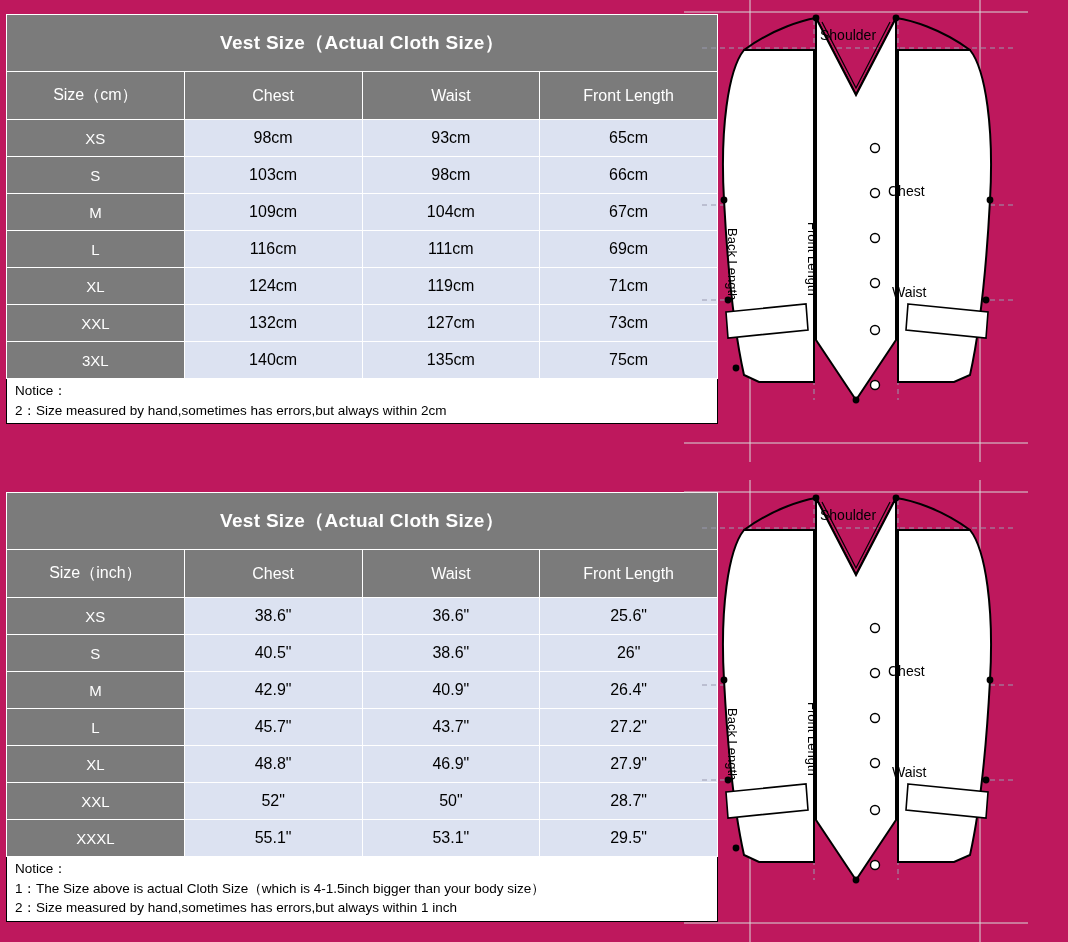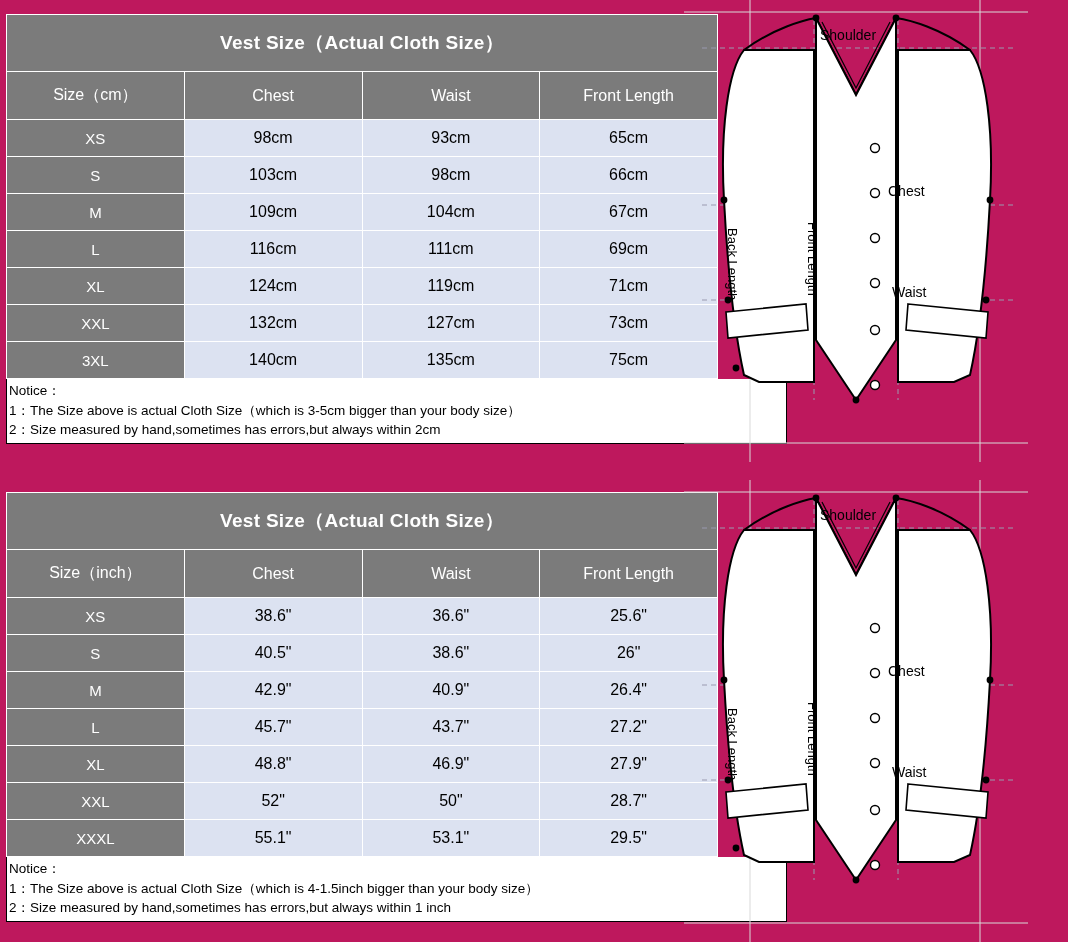--- a/index.html
+++ b/index.html
@@ -64,25 +64,25 @@
     color: #000000;
     font-size: 16px;
     height: 37px;
   }
   .col-size { width: 140px; }
   .col-chest { width: 190px; }
   .col-waist { width: 190px; }
   .col-front { width: 192px; }
 
   .notice {
-    width: 781px;
+    width: 712px;
     border: 1px solid #000;
     border-top: none;
     background: #fff;
-    padding: 2px 4px 3px 2px;
+    padding: 2px 4px 3px 8px;
     font-size: 13.5px;
     color: #000;
     line-height: 1.45;
   }
   .notice div { white-space: nowrap; }
 
   
   .draw-area {
     position: absolute;
     left: 684px;
@@ -150,21 +150,20 @@
       <tr>
         <td class="sizecell">3XL</td>
         <td class="valcell">140cm</td>
         <td class="valcell">135cm</td>
         <td class="valcell">75cm</td>
       </tr>
     </tbody>
       </table>
     <div class="notice">
       <div>Notice：</div>
-      <div>1：The Size above is actual Cloth Size（which is 3-5cm bigger than your body size）</div>
       <div>2：Size measured by hand,sometimes has errors,but always within 2cm</div>
     </div>
   </div>
 
   <div class="draw-area" id="draw-cm">
     <svg class="grid-bg" width="344" height="462">
       <line x1="0" y1="12" x2="344" y2="12" stroke="#d9d9d9" stroke-width="1"></line>
       <line x1="0" y1="443" x2="344" y2="443" stroke="#d9d9d9" stroke-width="1"></line>
       <line x1="66" y1="0" x2="66" y2="462" stroke="#d9d9d9" stroke-width="1"></line>
       <line x1="296" y1="0" x2="296" y2="462" stroke="#d9d9d9" stroke-width="1"></line>

